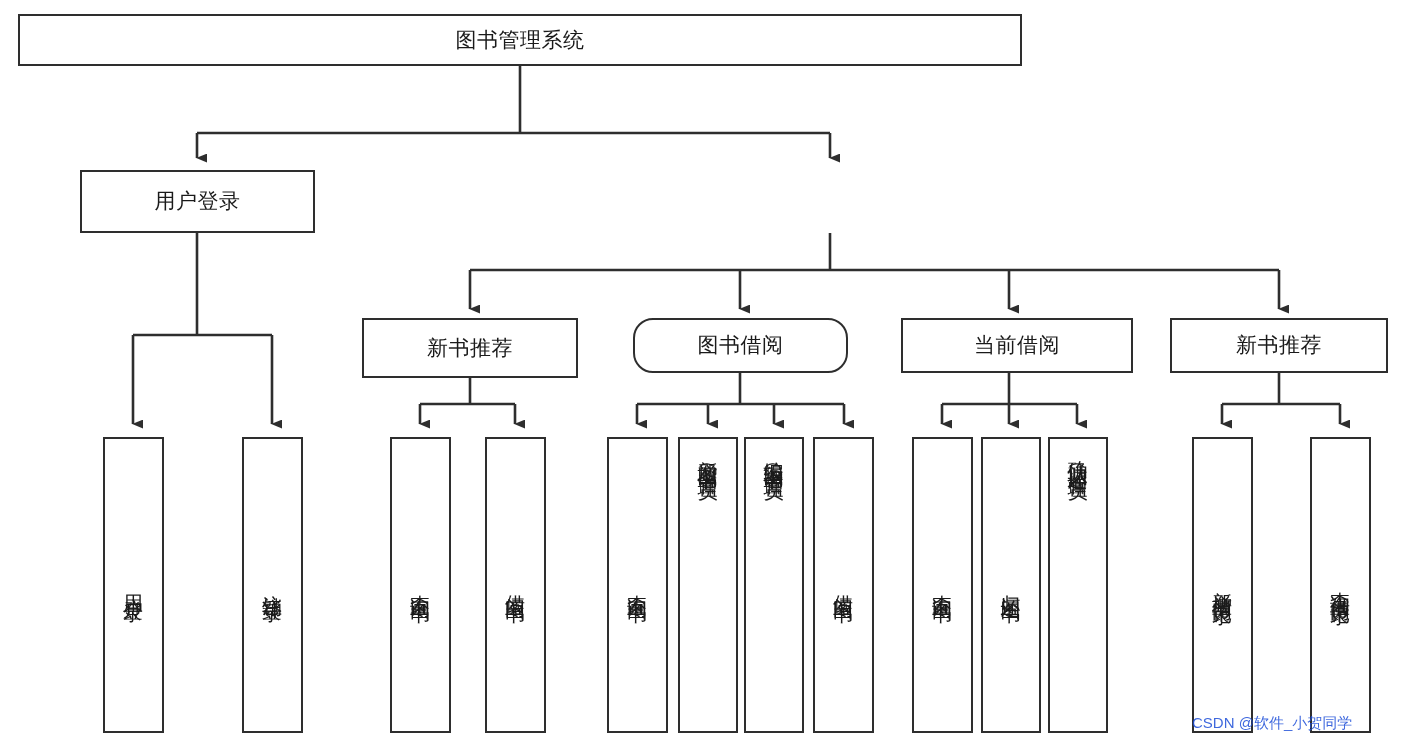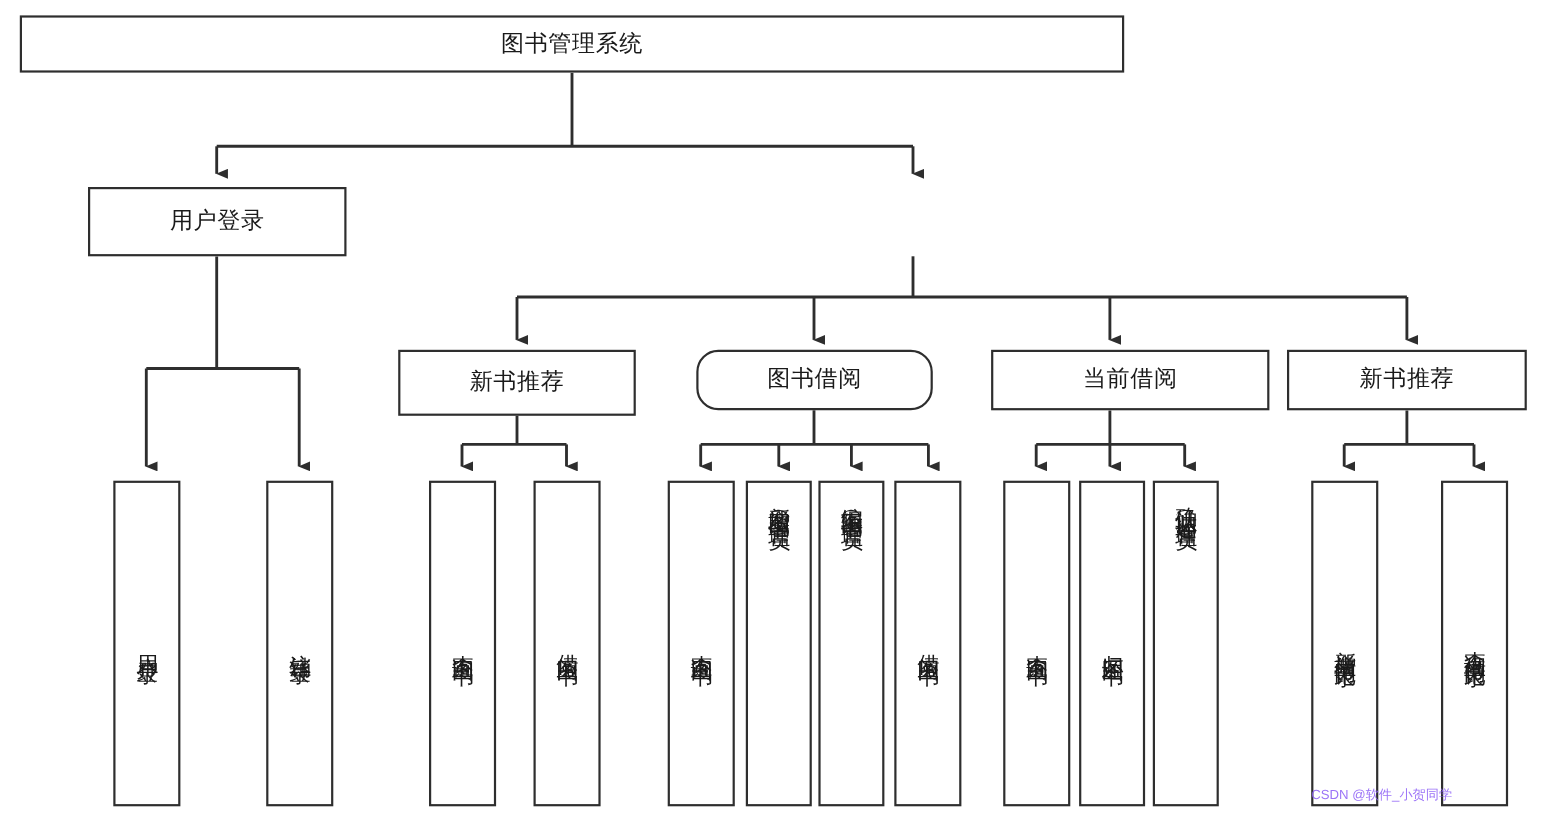--- a/index.html
+++ b/index.html
@@ -52,22 +52,22 @@
     font-size: 20px;
     letter-spacing: 3px;
     line-height: 1.0;
   }
   .node-box.leaf.centered {
     align-items: center;
     padding-top: 0;
   }
   .watermark {
     position: absolute;
-    color: #8b5cf6;
-    font-size: 12px;
+    color: #1d4ed8;
+    font-size: 15px;
     white-space: nowrap;
     user-select: none;
     opacity: 0.85;
   }
 </style>
 </head>
 <body>
 
 <div id="diagram-root">
 
@@ -128,21 +128,21 @@
   <div class="node-box" style="left:80px; top:170px; width:235px; height:63px;">
     <span class="node-label">用户登录</span>
   </div>
 
   <div class="node-box" style="left:362px; top:318px; width:216px; height:60px;">
     <span class="node-label">新书推荐</span>
   </div>
   <div class="node-box" style="left:633px; top:318px; width:215px; height:55px;border-radius:20px;">
     <span class="node-label">图书借阅</span>
   </div>
-  <div class="node-box" style="left:901px; top:318px; width:253px; height:55px;">
+  <div class="node-box" style="left:901px; top:318px; width:232px; height:55px;">
     <span class="node-label">当前借阅</span>
   </div>
   <div class="node-box" style="left:1170px; top:318px; width:218px; height:55px;">
     <span class="node-label">新书推荐</span>
   </div>
 
   <div class="node-box leaf centered" style="left:103px; top:437px; width:61px; height:296px;">
     <span class="node-label">用户登录</span>
   </div>
   <div class="node-box leaf centered" style="left:242px; top:437px; width:61px; height:296px;">

